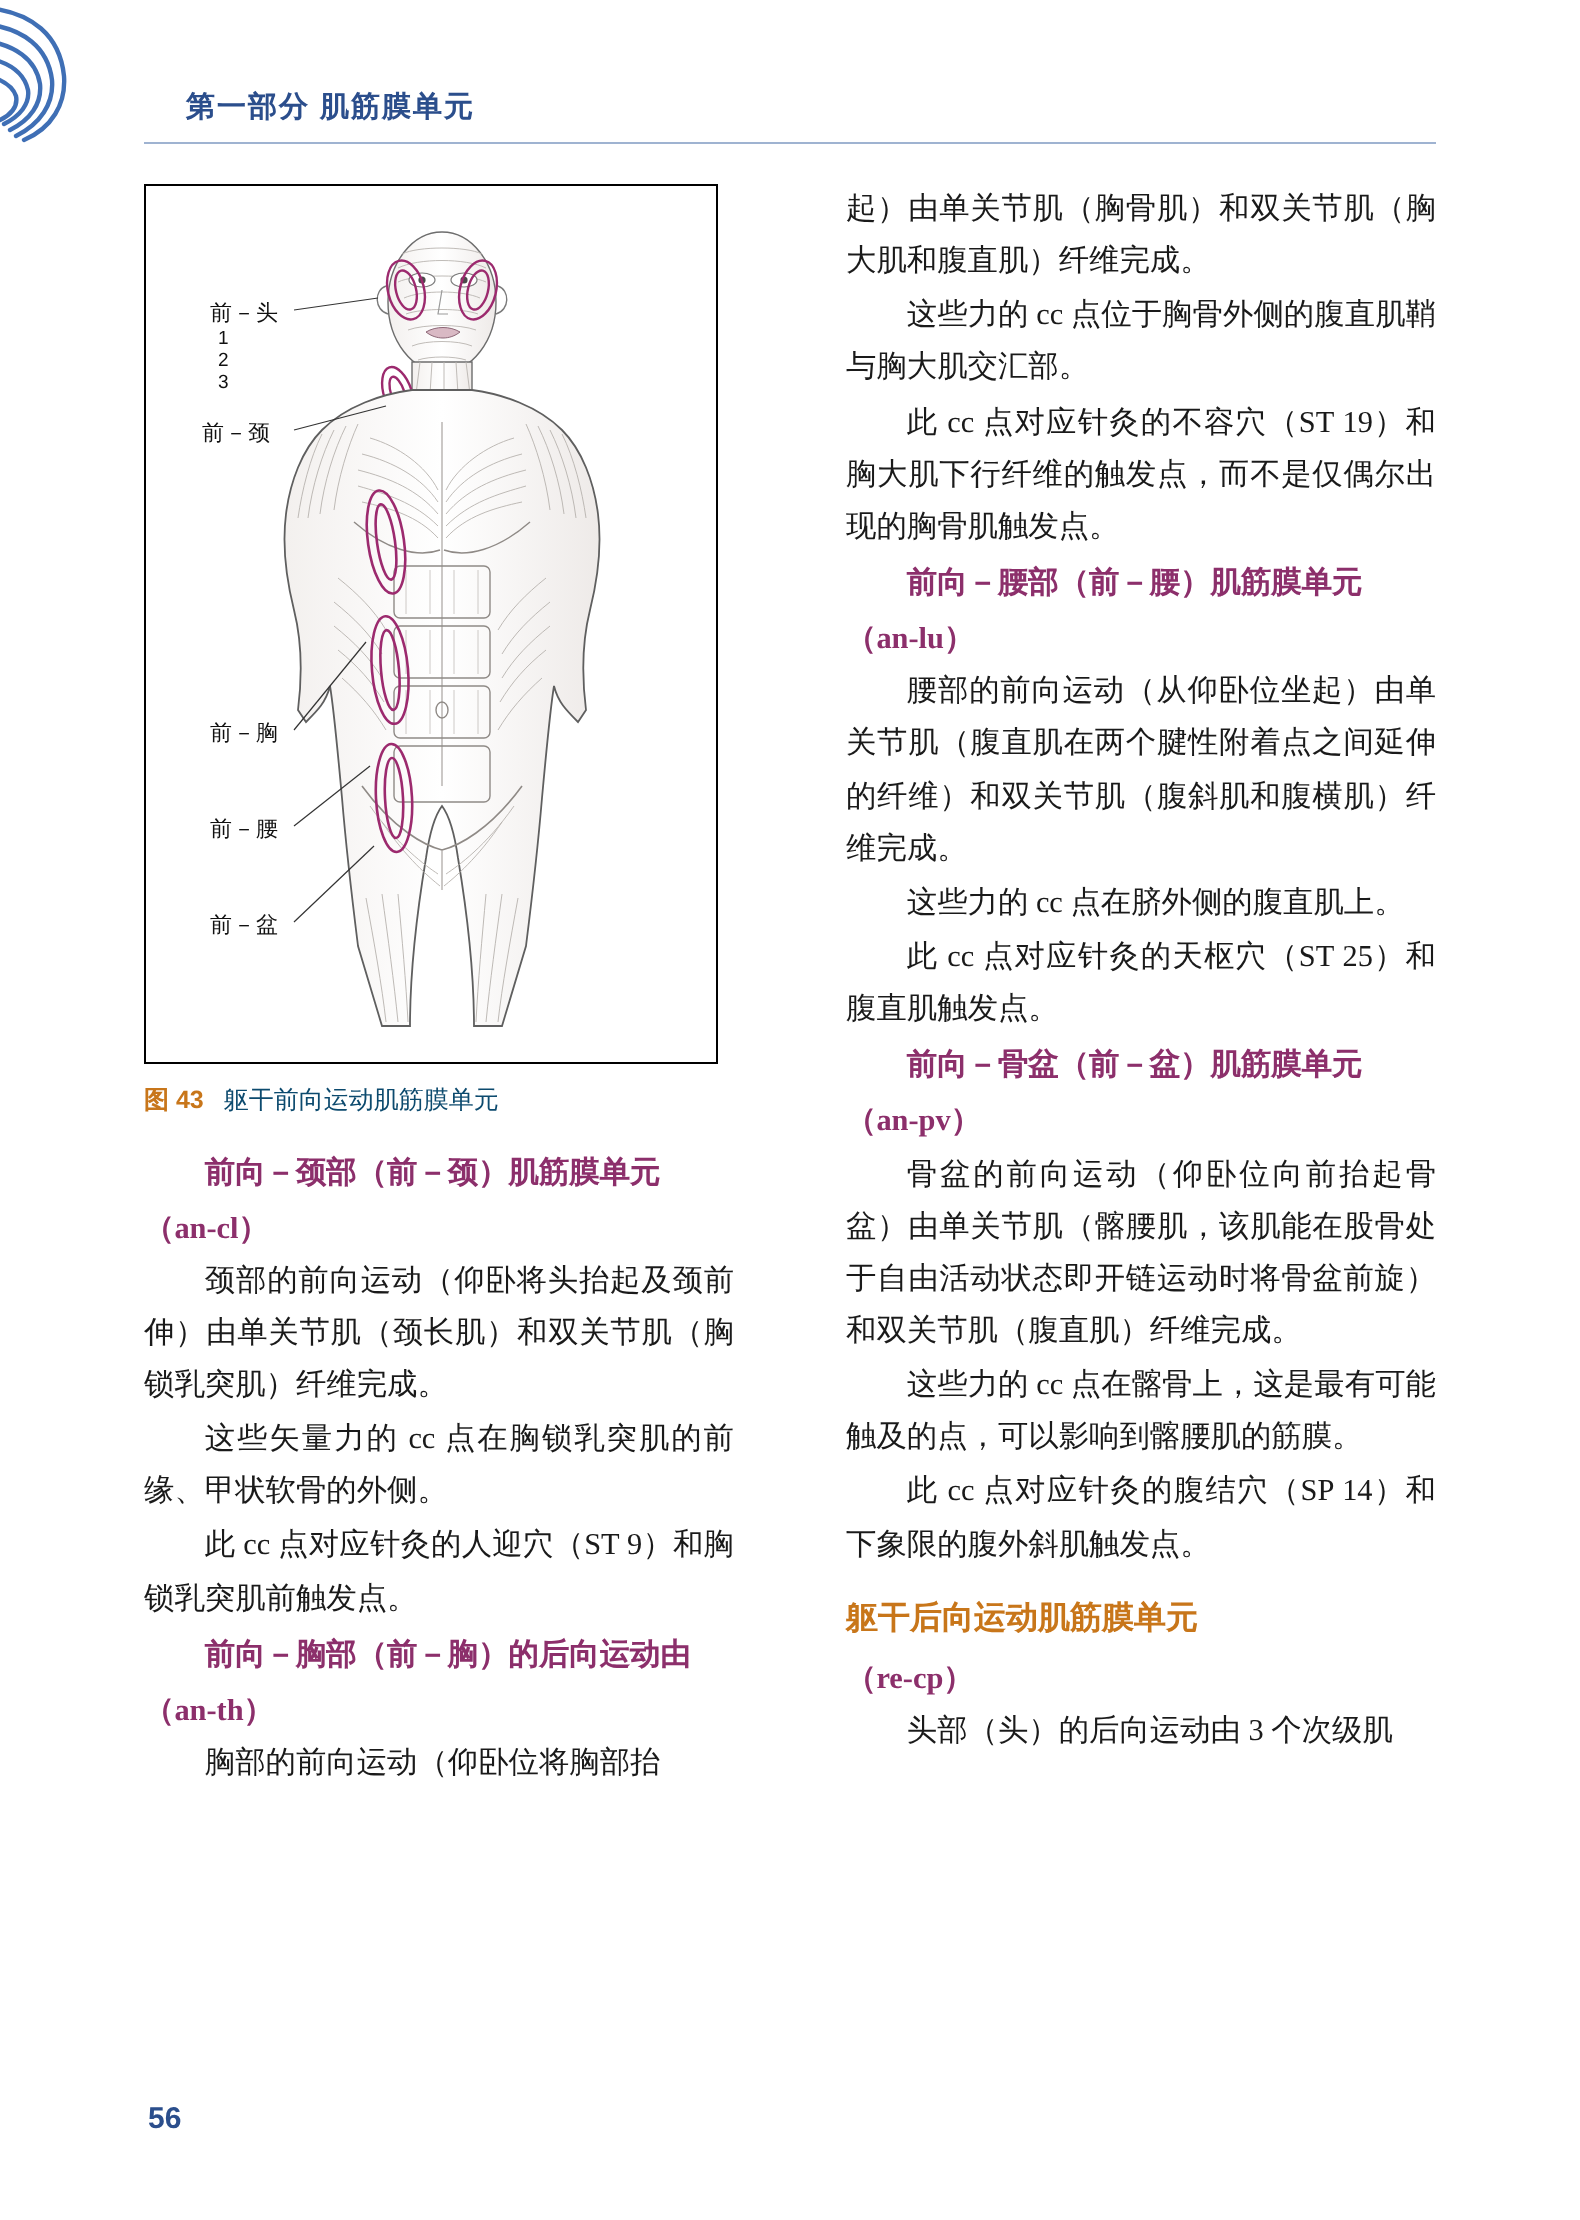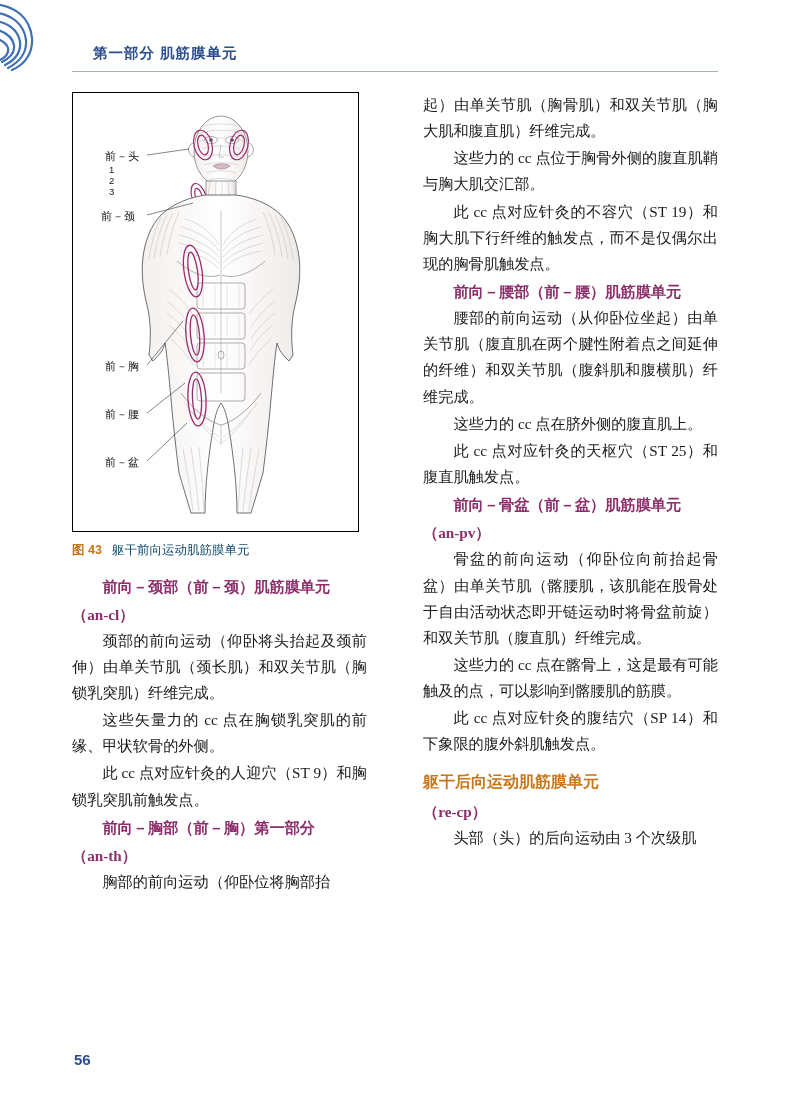--- a/index.html
+++ b/index.html
@@ -373,30 +373,31 @@
       <div class="fig-caption">
         <span class="fig-num">图 43</span><span class="fig-text">躯干前向运动肌筋膜单元</span>
       </div>
     </div>
 
     <p class="sub-head">前向－颈部（前－颈）肌筋膜单元</p>
     <p class="sub-head cont">（an-cl）</p>
     <p class="indent">颈部的前向运动（仰卧将头抬起及颈前伸）由单关节肌（颈长肌）和双关节肌（胸锁乳突肌）纤维完成。</p>
     <p class="indent">这些矢量力的 cc 点在胸锁乳突肌的前缘、甲状软骨的外侧。</p>
     <p class="indent">此 cc 点对应针灸的人迎穴（ST 9）和胸锁乳突肌前触发点。</p>
-    <p class="sub-head">前向－胸部（前－胸）第一部分</p>
+    <p class="sub-head">前向－胸部（前－胸）的后向运动由</p>
     <p class="sub-head cont">（an-th）</p>
     <p class="indent">胸部的前向运动（仰卧位将胸部抬</p>
   </div>
 
   <div class="col col-right">
     <p class="noindent">起）由单关节肌（胸骨肌）和双关节肌（胸大肌和腹直肌）纤维完成。</p>
     <p class="indent">这些力的 cc 点位于胸骨外侧的腹直肌鞘与胸大肌交汇部。</p>
     <p class="indent">此 cc 点对应针灸的不容穴（ST 19）和胸大肌下行纤维的触发点，而不是仅偶尔出现的胸骨肌触发点。</p>
     <p class="sub-head">前向－腰部（前－腰）肌筋膜单元</p>
+    <p class="sub-head cont">（an-lu）</p>
     <p class="indent">腰部的前向运动（从仰卧位坐起）由单关节肌（腹直肌在两个腱性附着点之间延伸的纤维）和双关节肌（腹斜肌和腹横肌）纤维完成。</p>
     <p class="indent">这些力的 cc 点在脐外侧的腹直肌上。</p>
     <p class="indent">此 cc 点对应针灸的天枢穴（ST 25）和腹直肌触发点。</p>
     <p class="sub-head">前向－骨盆（前－盆）肌筋膜单元</p>
     <p class="sub-head cont">（an-pv）</p>
     <p class="indent">骨盆的前向运动（仰卧位向前抬起骨盆）由单关节肌（髂腰肌，该肌能在股骨处于自由活动状态即开链运动时将骨盆前旋）和双关节肌（腹直肌）纤维完成。</p>
     <p class="indent">这些力的 cc 点在髂骨上，这是最有可能触及的点，可以影响到髂腰肌的筋膜。</p>
     <p class="indent">此 cc 点对应针灸的腹结穴（SP 14）和下象限的腹外斜肌触发点。</p>
     <p class="sec-head">躯干后向运动肌筋膜单元</p>
     <p class="sub-head cont">（re-cp）</p>

